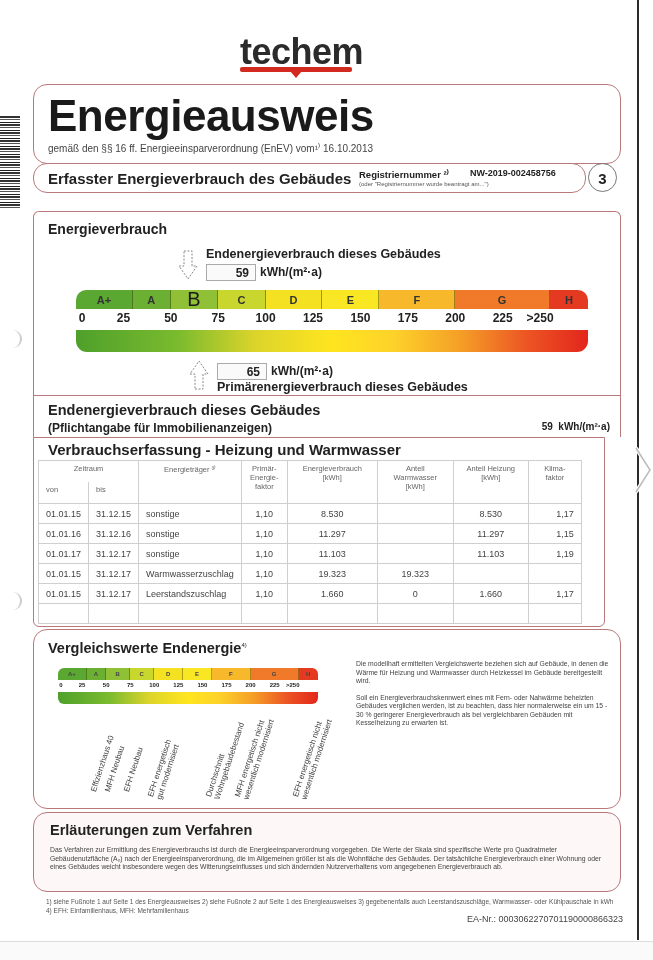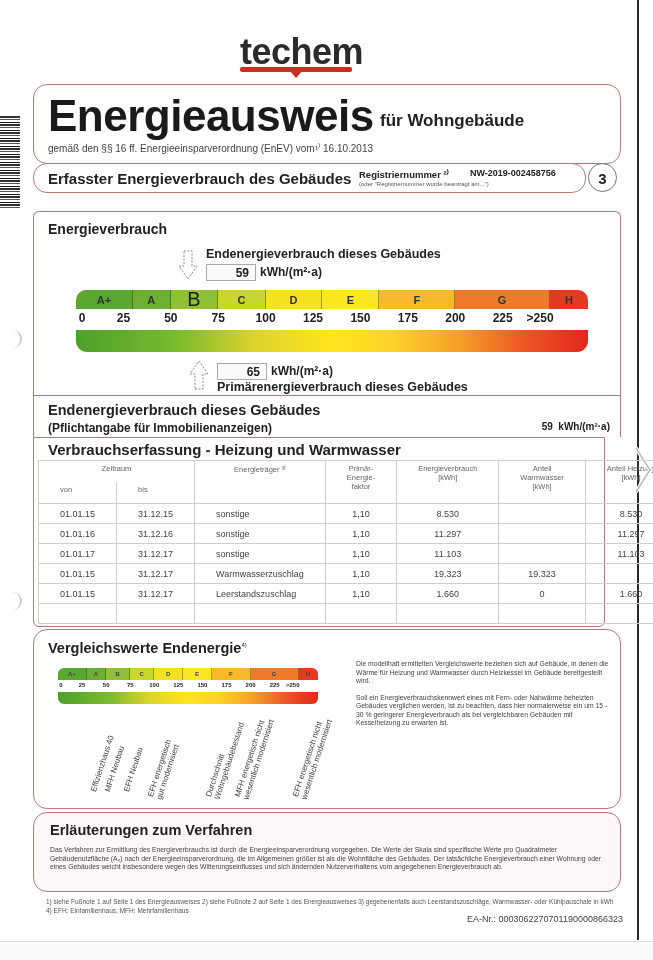--- a/index.html
+++ b/index.html
@@ -37,21 +37,21 @@
   .class-bar { position:absolute; left:0; top:0; height:19px; border-radius:10px 10px 0 0; overflow:hidden; display:flex; }
   .class-seg { height:100%; display:flex; align-items:center; justify-content:center; font-size:11px; font-weight:bold; color:#333; box-sizing:border-box; border-right:1px solid rgba(60,60,0,0.45); }
   .class-seg:last-child { border-right:none; }
   .ticks { position:absolute; left:0; top:21px; height:14px; }
   .tick { position:absolute; font-size:12px; font-weight:bold; transform:translateX(-50%); white-space:nowrap; }
   .grad-bar { position:absolute; left:0; top:40px; height:22px; border-radius:0 0 11px 11px;
     background:linear-gradient(90deg,#4ea02b 0%,#7bbb2e 20%,#dcd42b 35%,#ffe51f 50%,#fdd22a 62%,#f59f27 75%,#ec5524 88%,#e3261c 100%); }
   .endenergie-box { left:33px; top:395px; width:588px; height:42px; border-radius:0; border-bottom:none; }
   .table-box { left:33px; top:437px; width:572px; height:190px; border-radius:0 0 6px 6px; }
   table.data { position:absolute; left:4px; top:22px; border-collapse:collapse; font-size:9px; color:#444; }
-  table.data td, table.data th { border:1px solid #cfcfcf; padding:0 21px; height:19px; white-space:nowrap; }
+  table.data td, table.data th { border:1px solid #cfcfcf; padding:0 7px; height:19px; white-space:nowrap; }
   table.data th { font-weight:normal; font-size:7.5px; color:#666; vertical-align:top; text-align:center; padding-top:3px; height:auto; }
   .num { text-align:right; }
   .ctr { text-align:center; }
   .vgl-box { left:33px; top:629px; width:588px; height:180px; }
   .small-scale { position:absolute; left:24px; top:38px; width:260px; }
   .sm-class { height:12px; border-radius:6px 6px 0 0; overflow:hidden; display:flex; }
   .sm-seg { font-size:6px; font-weight:bold; color:#444; display:flex; align-items:center; justify-content:center; border-right:1px solid rgba(60,60,0,0.4); box-sizing:border-box; }
   .sm-seg:last-child { border-right:none; }
   .sm-ticks { position:relative; height:12px; }
   .sm-tick { position:absolute; font-size:6px; font-weight:bold; top:2px; transform:translateX(-50%); white-space:nowrap; }
@@ -74,21 +74,20 @@
 <div class="binder-hole" style="top:330px"></div>
 <div class="binder-hole" style="top:592px"></div>
 
 <div class="logo">
   <div class="logo-text">techem</div>
   <div class="logo-bar"></div>
 </div>
 
 <div class="box title-box">
   <div class="title-main">Energieausweis</div>
-  <div class="title-sub">für Wohngebäude</div>
   <div class="title-law">gemäß den §§ 16 ff. Energieeinsparverordnung (EnEV) vom¹⁾ 16.10.2013</div>
 </div>
 
 <div class="box reg-box">
   <div class="reg-title">Erfasster Energieverbrauch des Gebäudes</div>
   <div class="reg-label">Registriernummer ²⁾</div>
   <div class="reg-num">NW-2019-002458756</div>
   <div class="reg-note">(oder "Registriernummer wurde beantragt am...")</div>
 </div>
 <div class="page-circle">3</div>

